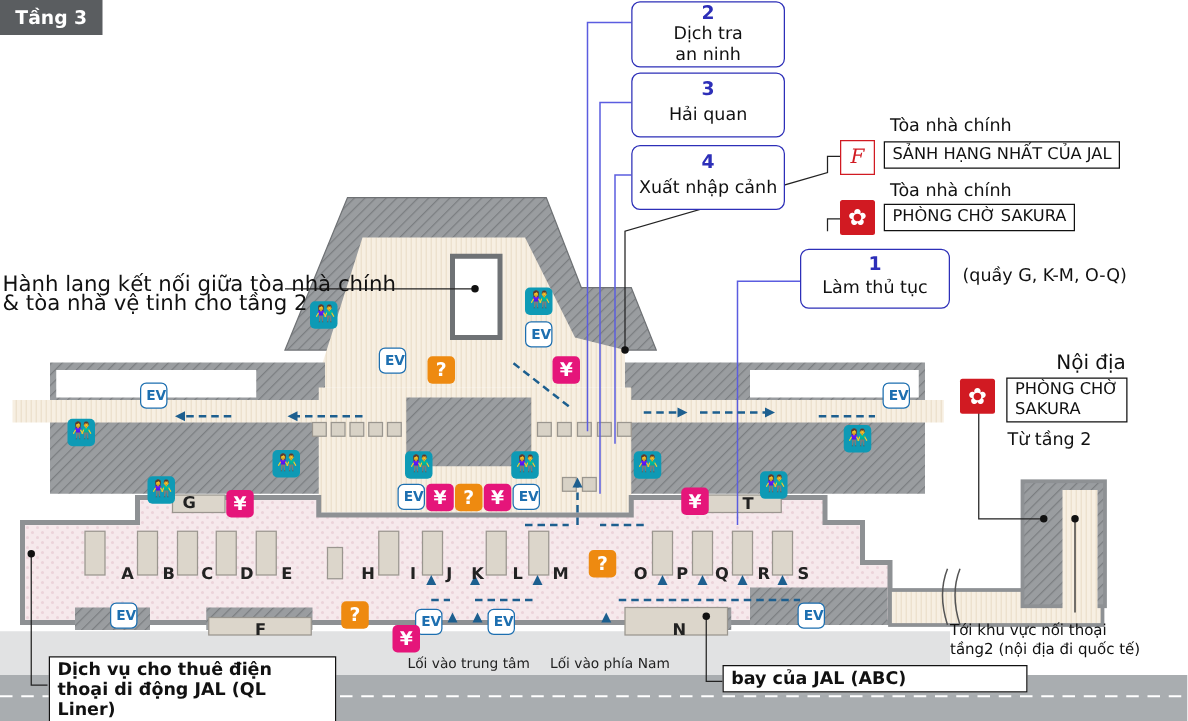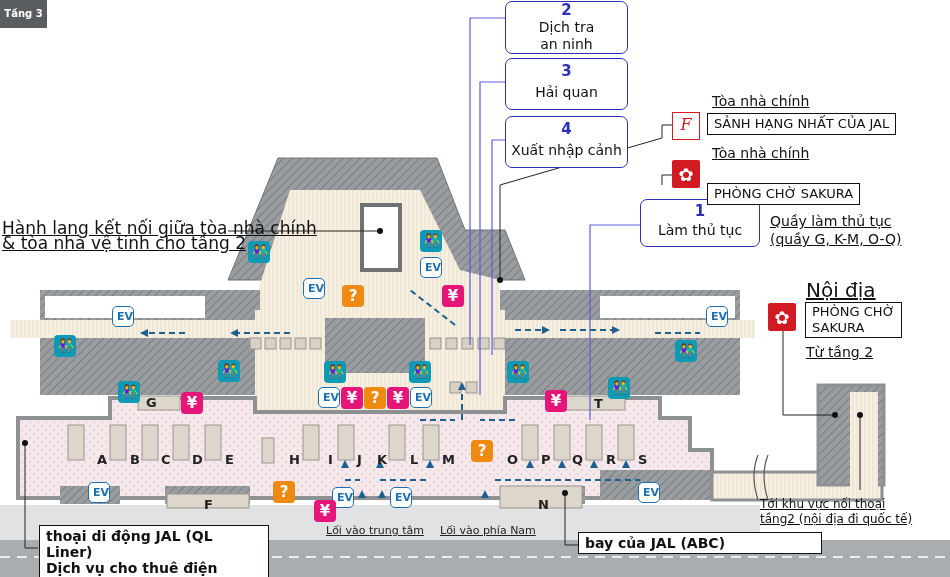--- a/index.html
+++ b/index.html
@@ -1,22 +1,22 @@
 <!DOCTYPE html>
 <html><head>
 <meta charset="utf-8">
 <style>
   html, body { margin:0; padding:0; }
   body { width:950px; height:577px; position:relative; overflow:hidden; background:#ffffff; font-family:"DejaVu Sans", sans-serif; color:#111; }
   .abs { position:absolute; }
   #map-svg { position:absolute; left:0; top:0; }
-  .floor-tag { left:0; top:0; width:47px; height:28px; background:#5a5d60; color:#fff; font-size:10px; font-weight:bold; line-height:28px; text-align:center; }
+  .floor-tag { left:0; top:0; width:82px; height:28px; background:#5a5d60; color:#fff; font-size:15px; font-weight:bold; line-height:28px; text-align:center; }
   .callout { background:#fff; border:1.5px solid #2d2fb8; border-radius:7px; text-align:center; font-size:14px; line-height:17px; color:#111; box-sizing:border-box; }
   .callout .num { color:#2d2fb8; font-weight:bold; font-size:15px; display:block; }
-  .lbl { font-size:13px; color:#111; white-space:nowrap; line-height:16px;text-decoration:underline; }
+  .lbl { font-size:13px; color:#111; white-space:nowrap; line-height:16px; }
   .boxlbl { border:1.5px solid #111; background:#fff; font-size:13px; padding:1px 6px; white-space:nowrap; line-height:18px; }
   .boldbox { border:1.5px solid #111; background:#fff; font-size:14px; font-weight:bold; padding:2px 6px; line-height:16px; box-sizing:border-box; }
   .icon { position:absolute; width:22px; height:22px; border-radius:4px; color:#fff; font-weight:bold; font-size:15px; line-height:22px; text-align:center; }
   .ev { background:#fff; color:#1d6fb0; border:1.8px solid #1d6fb0; font-size:11px; width:20px; height:19px; line-height:19px; border-radius:5px;text-align:right; }
   .wc { background:#0e9ab5; font-size:13px; letter-spacing:-2px; }
   .yen { background:#e5157a; }
   .info { background:#ee8a10; }
   .gate { position:absolute; font-size:13px; font-weight:bold; color:#222; }
   .small { font-size:11px; color:#222; }
   .lounge-sakura { position:absolute; width:28px; height:28px; background:#d11a22; color:#fff; font-size:18px; text-align:center; line-height:30px; border-radius:2px; }
@@ -179,53 +179,52 @@
 <div class="abs callout" style="left:505px;top:116px;width:123px;height:52px;padding-top:4px;">
   <span class="num">4</span>
   <span style="display:block;margin-top:4px">Xuất nhập cảnh</span>
 </div>
 <div class="abs callout" style="left:640px;top:199px;width:120px;height:48px;padding-top:3px;">
   <span class="num">1</span>
   <span style="display:block;margin-top:2px">Làm thủ tục</span>
 </div>
 
 <div class="abs lbl" style="left:770px;top:212px;font-size:14px;line-height:18px;">
-  <div>Quầy làm thủ tục</div>
   <div>(quầy G, K-M, O-Q)</div>
 </div>
 
 <div class="lounge-first" style="left:672px;top:112px;">F</div>
 <div class="abs lbl" style="left:712px;top:93px;font-size:14px;">Tòa nhà chính</div>
 <div class="abs boxlbl" style="left:707px;top:113px;">SẢNH HẠNG NHẤT CỦA JAL</div>
 
 <div class="lounge-sakura" style="left:672px;top:160px;">✿</div>
 <div class="abs lbl" style="left:712px;top:145px;font-size:14px;">Tòa nhà chính</div>
-<div class="abs boxlbl" style="left:707px;top:163px;margin-top:20px;">PHÒNG CHỜ SAKURA</div>
+<div class="abs boxlbl" style="left:707px;top:163px;">PHÒNG CHỜ SAKURA</div>
 
 <div class="lounge-sakura" style="left:768px;top:303px;">✿</div>
-<div class="abs lbl" style="left:806px;top:282px;font-size:20px;">Nội địa</div>
+<div class="abs lbl" style="left:845px;top:282px;font-size:16px;">Nội địa</div>
 <div class="abs boxlbl" style="left:805px;top:302px;line-height:16px;">
   <div>PHÒNG CHỜ</div>
   <div>SAKURA</div>
 </div>
 <div class="abs lbl" style="left:806px;top:344px;font-size:14px;">Từ tầng 2</div>
 
 <div class="abs lbl" style="left:2px;top:221px;font-size:17px;line-height:15px;">
   <div>Hành lang kết nối giữa tòa nhà chính</div>
   <div>&amp; tòa nhà vệ tinh cho tầng 2</div>
 </div>
 
 <div class="abs lbl" style="left:760px;top:497px;font-size:12px;line-height:15px;">
   <div>Tới khu vực nối thoại</div>
   <div>tầng2 (nội địa đi quốc tế)</div>
 </div>
 
 <div class="abs boldbox" style="left:39px;top:525px;width:230px;">
+  <div>Dịch vụ cho thuê điện</div>
   <div>thoại di động JAL (QL Liner)</div>
-  <div>Dịch vụ cho thuê điện</div>
 </div>
 <div class="abs boldbox" style="left:578px;top:532px;width:244px;">
   <div>bay của JAL (ABC)</div>
 </div>
 
 <div class="abs lbl small" style="left:326px;top:523px;">Lối vào trung tâm</div>
 <div class="abs lbl small" style="left:440px;top:523px;">Lối vào phía Nam</div>
 
 <div class="gate" style="left:97px;top:452px;">A</div>
 <div class="gate" style="left:130px;top:452px;">B</div>

